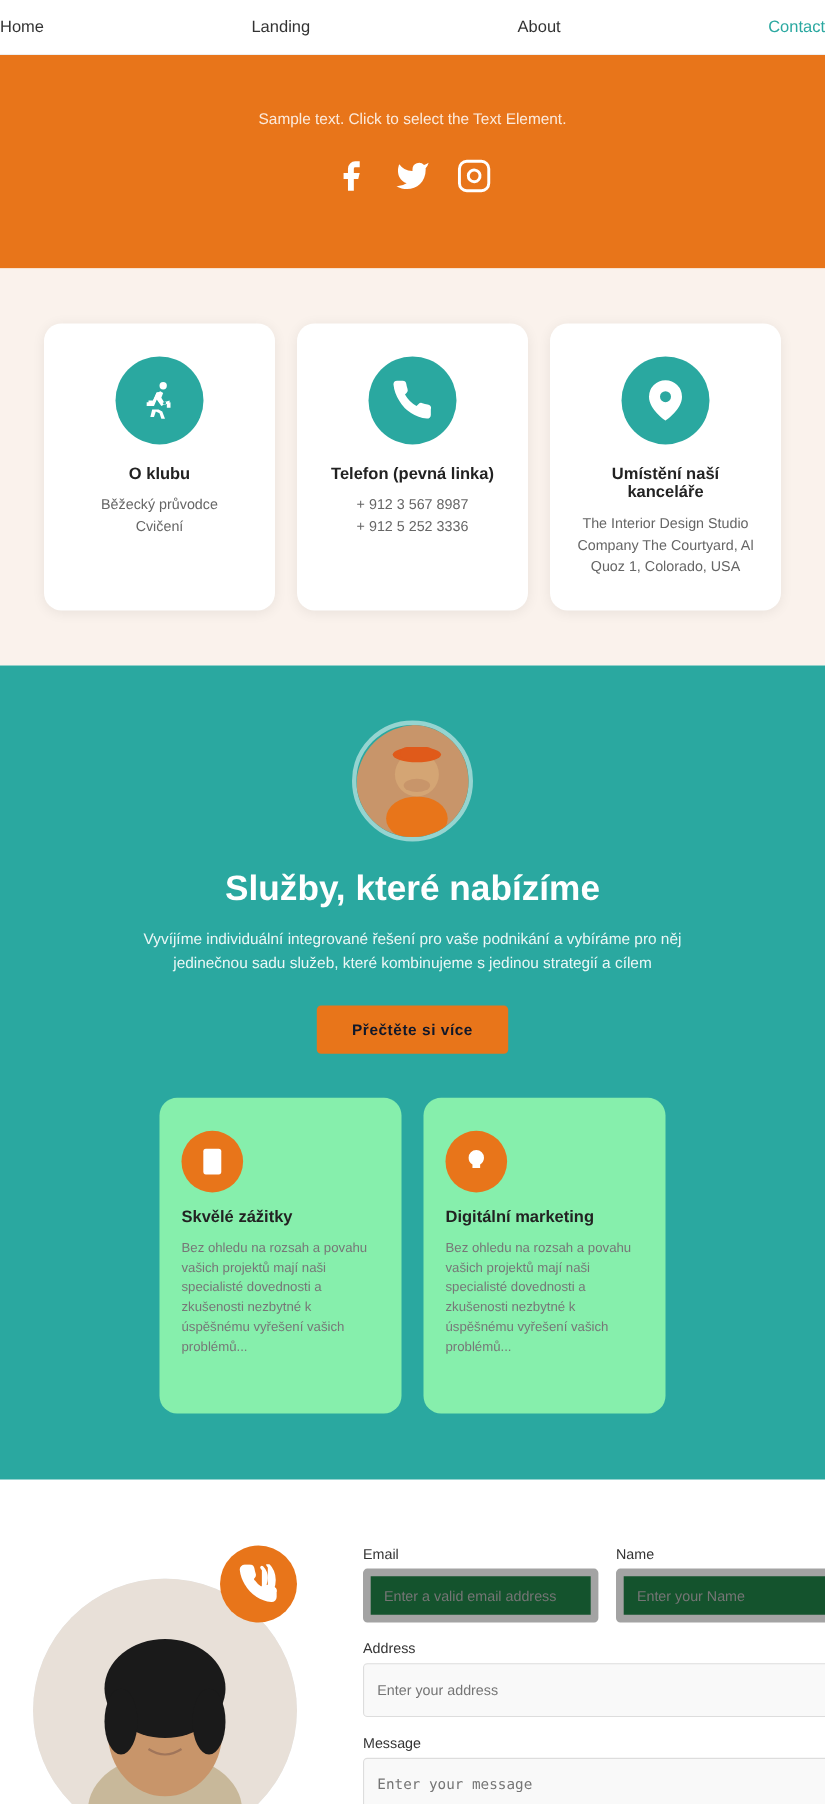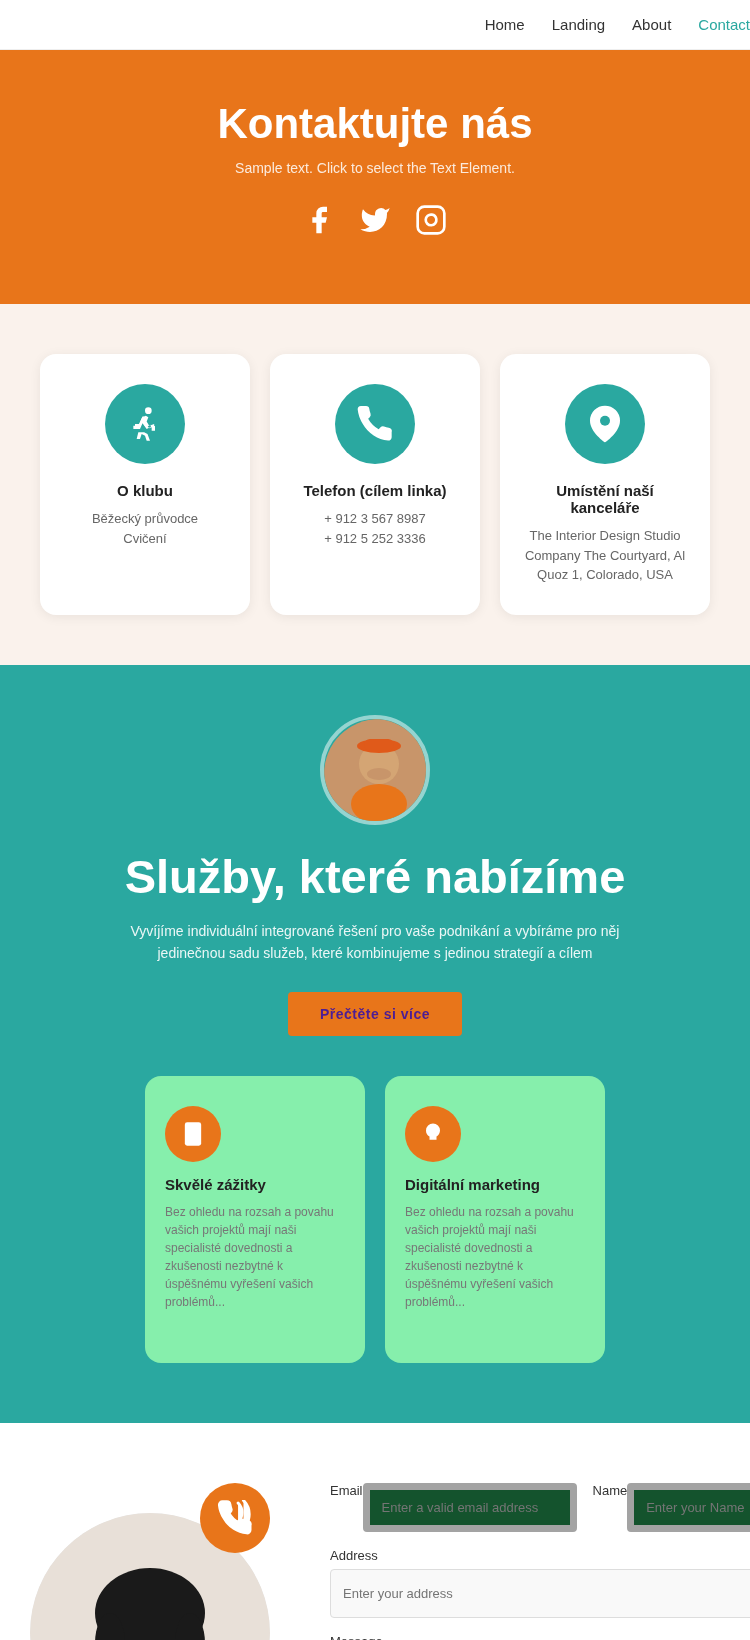--- a/index.html
+++ b/index.html
@@ -1,77 +1,76 @@
 <!DOCTYPE html>
 <html><head>
   <meta charset="utf-8">
   <style>
     * { margin: 0; padding: 0; box-sizing: border-box; }
     body { font-family: Arial, sans-serif; width: 750px; background: #fff; }
 
     
-    nav { display: flex; justify-content: flex-end; gap: 27px; padding: 16px 0; background: #fff; border-bottom: 1px solid #eee; }
+    nav { display: flex; justify-content: space-between; gap: 52px; padding: 16px 0; background: #fff; border-bottom: 1px solid #eee; }
     nav a { text-decoration: none; color: #333; font-size: 15px; }
     nav a.active { color: #2aa8a0; }
 
     
     .hero { background: #e8751a; padding: 50px 20px 60px; text-align: center; }
     .hero h1 { color: #fff; font-size: 42px; font-weight: bold; margin-bottom: 12px; }
     .hero p { color: rgba(255,255,255,0.85); font-size: 14px; margin-bottom: 28px; }
     .social-icons { display: flex; justify-content: center; gap: 24px; }
     .social-icon { color: #fff; font-size: 32px; cursor: pointer; }
 
     
     .cards-section { background: #faf2ec; padding: 50px 30px; display: flex; justify-content: center; gap: 20px; }
     .card { background: #fff; border-radius: 16px; padding: 30px 20px; width: 210px; text-align: center; box-shadow: 0 2px 12px rgba(0,0,0,0.07); }
     .card-icon-circle { width: 80px; height: 80px; border-radius: 50%; background: #2aa8a0; display: flex; align-items: center; justify-content: center; margin: 0 auto 18px; }
     .card-icon-circle svg { width: 40px; height: 40px; fill: #fff; }
     .card h3 { font-size: 15px; font-weight: bold; color: #222; margin-bottom: 10px; }
     .card p { font-size: 13px; color: #666; line-height: 1.5; }
 
     
     .services-section { background: #2aa8a0; padding: 50px 30px 60px; text-align: center; }
-    .services-section h2 { color: #fff; font-size: 47px; font-weight: bold; margin-bottom: 16px; }
+    .services-section h2 { color: #fff; font-size: 32px; font-weight: bold; margin-bottom: 16px; }
     .services-section p { color: rgba(255,255,255,0.9); font-size: 14px; line-height: 1.6; max-width: 500px; margin: 0 auto 28px; }
-    .btn-orange { background: #e8751a; color: #4c1d95; border: none; padding: 14px 32px; border-radius: 4px; font-size: 14px; font-weight: bold; cursor: pointer; letter-spacing: 0.5px; margin-bottom: 40px; text-align: center; }
+    .btn-orange { background: #e8751a; color: #0f172a; border: none; padding: 14px 32px; border-radius: 4px; font-size: 14px; font-weight: bold; cursor: pointer; letter-spacing: 0.5px; margin-bottom: 40px; text-align: center; }
     .service-cards { display: flex; justify-content: center; gap: 20px; }
     .service-card { background: #86efac; border-radius: 16px; padding: 30px 20px 24px; width: 220px; text-align: left; }
     .service-card-icon { width: 56px; height: 56px; border-radius: 50%; background: #e8751a; display: flex; align-items: center; justify-content: center; margin-bottom: 14px; }
     .service-card-icon svg { width: 28px; height: 28px; fill: #fff; }
     .service-card h4 { font-size: 15px; font-weight: bold; color: #222; margin-bottom: 10px; }
     .service-card p { font-size: 12px; color: #777; line-height: 1.5; }
 
     
     .contact-section { padding: 60px 30px; display: flex; gap: 30px; align-items: flex-start; }
     .contact-image { position: relative; width: 270px; flex-shrink: 0; }
     .person-circle { width: 240px; height: 240px; border-radius: 50%; background: #e8e8e8; overflow: hidden; margin-top: 30px; }
     .phone-icon-badge { position: absolute; top: 0; left: 170px; width: 70px; height: 70px; background: #e8751a; border-radius: 50%; display: flex; align-items: center; justify-content: center; }
     .phone-icon-badge svg { width: 36px; height: 36px; fill: #fff; }
     .contact-form { flex: 1; }
     .form-row { display: flex; gap: 16px; margin-bottom: 16px; }
-    .form-group { flex: 1; display: flex; flex-direction: row; }
+    .form-group { flex: 1; display: flex; flex-direction: column; }
     .form-group label { font-size: 13px; color: #333; margin-bottom: 6px; font-weight: 500; }
     .form-group input, .form-group textarea { border: 7px solid #a3a3a3; border-radius: 4px; padding: 10px 12px; font-size: 13px; color: #999; outline: none; background: #14532d; }
     .form-full { margin-bottom: 16px; }
     .form-full label { font-size: 13px; color: #333; margin-bottom: 6px; font-weight: 500; display: block; }
     .form-full input, .form-full textarea { width: 100%; border: 1px solid #ddd; border-radius: 4px; padding: 16px 12px; font-size: 13px; color: #999; outline: none; background: #f9f9f9; }
     .form-full textarea { min-height: 100px; resize: vertical; }
   </style>
 </head>
 <body>
 
 <nav>
   <a>Home</a>
   <a>Landing</a>
   <a>About</a>
   <a class="active">Contact</a>
 </nav>
 
 <section class="hero">
-  <h1>Kontaktujte nás</h1>
   <p>Sample text. Click to select the Text Element.</p>
   <div class="social-icons">
     <span class="social-icon">
       
       <svg width="32" height="32" viewBox="0 0 24 24" fill="white">
           <path d="M18 2h-3a5 5 0 0 0-5 5v3H7v4h3v8h4v-8h3l1-4h-4V7a1 1 0 0 1 1-1h3z"></path>
         </svg>
     </span>
     <span class="social-icon">
       <svg width="32" height="32" viewBox="0 0 24 24" fill="white">
@@ -100,21 +99,21 @@
     </div>
     <h3>O klubu</h3>
     <p>Běžecký průvodce<br>Cvičení</p>
   </div>
   <div class="card">
     <div class="card-icon-circle">
       <svg viewBox="0 0 24 24">
           <path d="M22 16.92v3a2 2 0 0 1-2.18 2 19.79 19.79 0 0 1-8.63-3.07A19.5 19.5 0 0 1 4.69 12a19.79 19.79 0 0 1-3.07-8.67A2 2 0 0 1 3.6 1.24h3a2 2 0 0 1 2 1.72 12.84 12.84 0 0 0 .7 2.81 2 2 0 0 1-.45 2.11L7.91 8.82a16 16 0 0 0 6.27 6.27l1.14-1.14a2 2 0 0 1 2.11-.45 12.84 12.84 0 0 0 2.81.7A2 2 0 0 1 22 16.92z"></path>
         </svg>
     </div>
-    <h3>Telefon (cílem linka)</h3>
+    <h3>Telefon (pevná linka)</h3>
     <p>+ 912 3 567 8987<br>+ 912 5 252 3336</p>
   </div>
   <div class="card">
     <div class="card-icon-circle">
       <svg viewBox="0 0 24 24">
           <path d="M21 10c0 7-9 13-9 13s-9-6-9-13a9 9 0 0 1 18 0z"></path>
           <circle cx="12" cy="10" r="3" fill="#2aa8a0"></circle>
         </svg>
     </div>
     <h3>Umístění naší kanceláře</h3>

